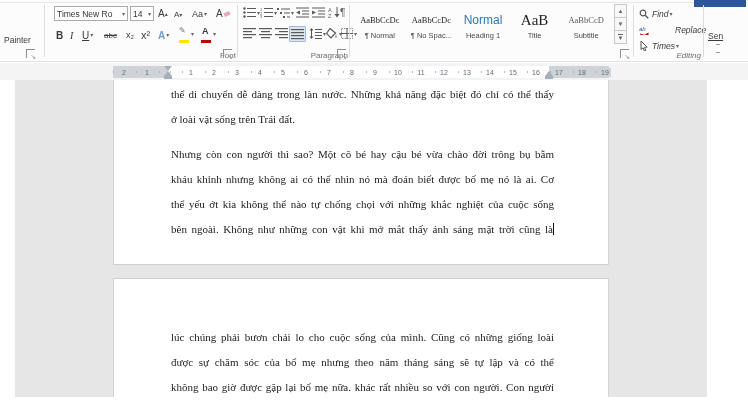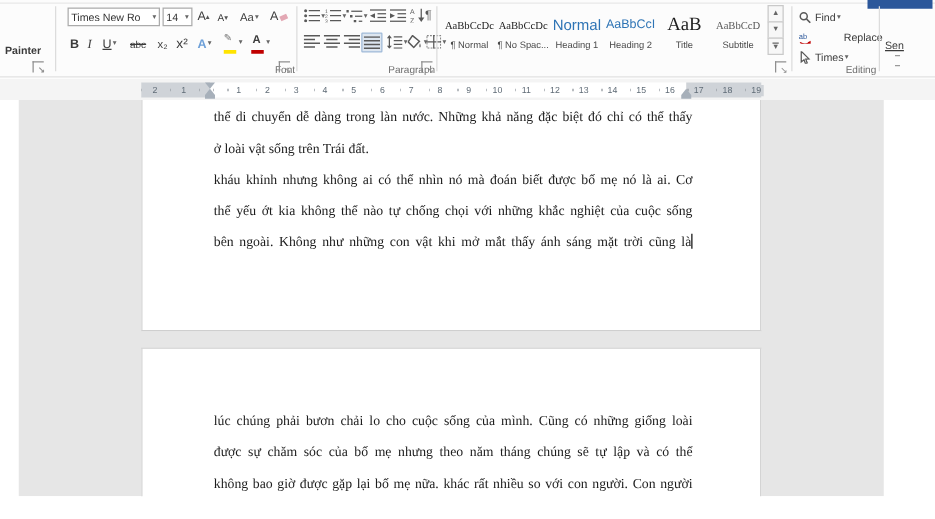--- a/index.html
+++ b/index.html
@@ -66,21 +66,21 @@
 </style>
 </head>
 <body>
 
 <div class="screen">
 
   <div class="ribbon">
     <div class="ribbon-topline"></div>
     <div class="titlebar-corner" style="background:#2b579a;"></div>
 
-    <div class="abs" style="left:0;top:0;width:44px;height:62px;font-weight:bold;">
+    <div class="abs" style="left:0;top:0;width:44px;height:62px;">
       <div class="abs" style="left:4px;top:35px;font-size:8.5px;color:#3b3b3b;">Painter</div>
       <div class="launcher" style="left:26px;bottom:4px;">
           <span>↘</span>
         </div>
     </div>
     <div class="sep" style="left:44px;"></div>
 
     <div class="abs" style="left:46px;top:0;width:190px;height:62px;">
       <div class="combo" style="left:8px;top:6px;width:74px;">
         <span>Times New Ro</span>
@@ -285,24 +285,20 @@
           <span class="stprev" style="font-family:'Liberation Serif',serif;font-size:8.5px;color:#222;">AaBbCcDc</span>
           <span class="stname">¶ Normal</span>
         </div>
         <div class="style-item">
           <span class="stprev" style="font-family:'Liberation Serif',serif;font-size:8.5px;color:#222;">AaBbCcDc</span>
           <span class="stname">¶ No Spac...</span>
         </div>
         <div class="style-item">
           <span class="stprev" style="font-size:12px;color:#2e74b5;">Normal</span>
           <span class="stname">Heading 1</span>
-        </div>
-        <div class="style-item">
-          <span class="stprev" style="font-size:10px;color:#2e74b5;">AaBbCcI</span>
-          <span class="stname">Heading 2</span>
         </div>
         <div class="style-item">
           <span class="stprev" style="font-family:'Liberation Serif',serif;font-size:15px;color:#1f1f1f;">AaB</span>
           <span class="stname">Title</span>
         </div>
         <div class="style-item">
           <span class="stprev" style="font-family:'Liberation Serif',serif;font-size:8.5px;color:#595959;">AaBbCcD</span>
           <span class="stname">Subtitle</span>
         </div>
       </div>
@@ -316,21 +312,21 @@
         <div class="scbtn">
             <span style="border-top:1px solid #666;padding-top:0;">▼</span>
           </div>
       </div>
       <div class="launcher" style="right:3px;bottom:4px;">
           <span>↘</span>
         </div>
     </div>
     <div class="sep" style="left:633px;"></div>
 
-    <div class="abs" style="left:635px;top:0;width:66px;height:62px;">
+    <div class="abs" style="left:635px;top:0;width:66px;height:62px;font-style:italic;">
       <div class="edit-row" style="top:7px;">
         <span class="eico">
             <svg width="10" height="10">
               <circle cx="4" cy="4" r="2.8" fill="none" stroke="#595959" stroke-width="1.2"></circle>
               <line x1="6.2" y1="6.2" x2="9.2" y2="9.2" stroke="#595959" stroke-width="1.4"></line>
             </svg>
           </span>
         <span>Find</span>
           <span class="dd">▾</span>
       </div>
@@ -402,30 +398,31 @@
       <div class="abs ind-rect" style="left:432px;top:10px;"></div>
     </div>
   </div>
 
   <div class="workspace"></div>
 
   <div class="page page1">
     <div class="doc-text" style="top:2px;">
       <div class="dline j">thể di chuyển dễ dàng trong làn nước. Những khả năng đặc biệt đó chỉ có thể thấy</div>
       <div class="dline last">ở loài vật sống trên Trái đất.</div>
+      <div class="dline j pgap">Nhưng còn con người thì sao? Một cô bé hay cậu bé vừa chào đời trông bụ bẫm</div>
       <div class="dline j">kháu khỉnh nhưng không ai có thể nhìn nó mà đoán biết được bố mẹ nó là ai. Cơ</div>
       <div class="dline j">thể yếu ớt kia không thể nào tự chống chọi với những khắc nghiệt của cuộc sống</div>
       <div class="dline j"><span>bên ngoài. Không như những con vật khi mở mắt thấy ánh sáng mặt trời cũng là</span><span class="caret"></span></div>
     </div>
   </div>
 
   <div class="page page2">
     <div class="doc-text" style="top:46px;">
       <div class="dline j">lúc chúng phải bươn chải lo cho cuộc sống của mình. Cũng có những giống loài</div>
-      <div class="dline j">được sự chăm sóc của bố mẹ nhưng theo năm tháng chúng sẽ tự lập và có thể</div>
+      <div class="dline j">được sự chăm sóc của bố mẹ nhưng theo năm tháng sáng sẽ tự lập và có thể</div>
       <div class="dline j">không bao giờ được gặp lại bố mẹ nữa. khác rất nhiều so với con người. Con người</div>
       <div class="dline j">chúng ta ngay từ khi sinh ra tuy không có bản lĩnh gì nhưng đã được đến</div>
     </div>
   </div>
 
   <div class="bottom-white"></div>
 
 </div>
 
 </body></html>

